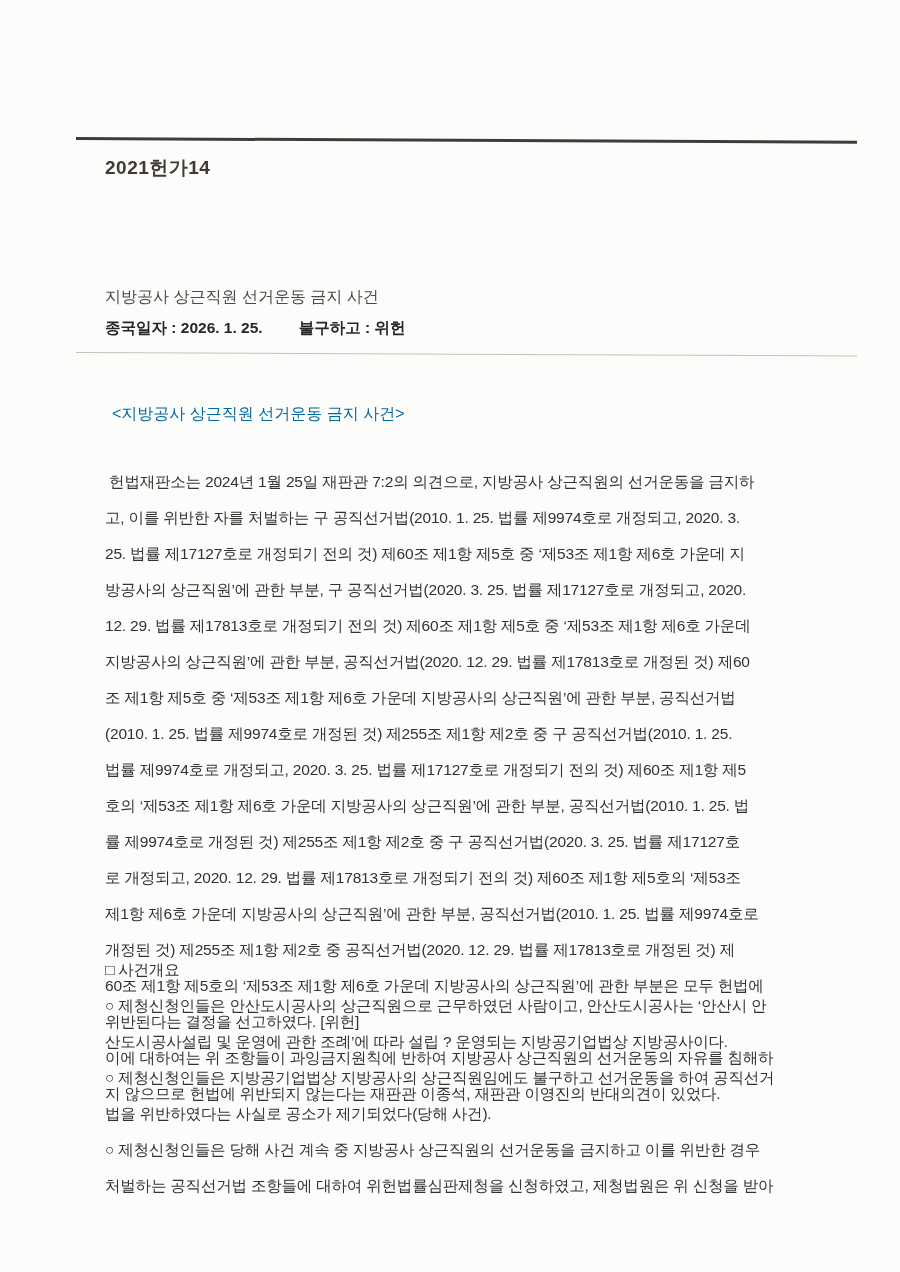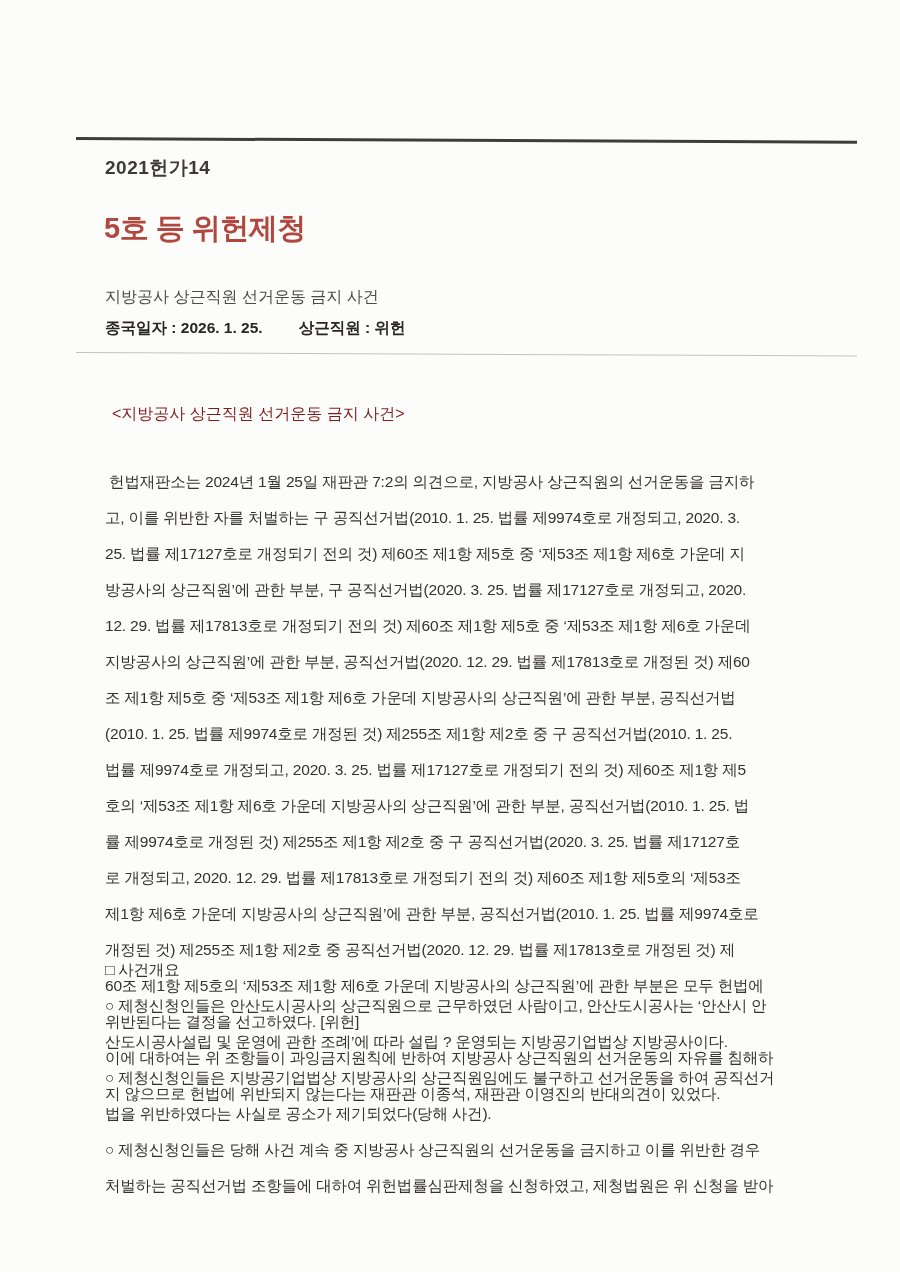--- a/index.html
+++ b/index.html
@@ -71,21 +71,21 @@
     gap: 36px;
     font-size: 15.5px;
     font-weight: bold;
     color: #272625;
   }
   .case-label {
     position: absolute;
     left: 112px;
     top: 404px;
     font-size: 16px;
-    color: #7f1d1d;
+    color: #0369a1;
     white-space: pre;
   }
   .body-text {
     position: absolute;
     left: 105px;
     font-size: 15.5px;
     line-height: 36px;
     color: #333231;
     white-space: pre;
     letter-spacing: -0.2px;
@@ -96,28 +96,27 @@
 </head>
 <body>
 
 <div class="page">
 
   <div class="rule-dark"></div>
 
   <div class="case-number">2021헌가14</div>
 
   <div class="doc-title">
-    <div>5호 등 위헌제청</div>
   </div>
 
   <div class="doc-subtitle">지방공사 상근직원 선거운동 금지 사건</div>
 
   <div class="meta-row">
     <span>종국일자 : 2026. 1. 25.</span>
-    <span>상근직원 : 위헌</span>
+    <span>불구하고 : 위헌</span>
   </div>
 
   <div class="rule-light"></div>
 
   <div class="case-label">&lt;지방공사 상근직원 선거운동 금지 사건&gt;</div>
 
   <div class="body-text decision-text"> 헌법재판소는 2024년 1월 25일 재판관 7:2의 의견으로, 지방공사 상근직원의 선거운동을 금지하
 고, 이를 위반한 자를 처벌하는 구 공직선거법(2010. 1. 25. 법률 제9974호로 개정되고, 2020. 3.
 25. 법률 제17127호로 개정되기 전의 것) 제60조 제1항 제5호 중 ‘제53조 제1항 제6호 가운데 지
 방공사의 상근직원’에 관한 부분, 구 공직선거법(2020. 3. 25. 법률 제17127호로 개정되고, 2020.

